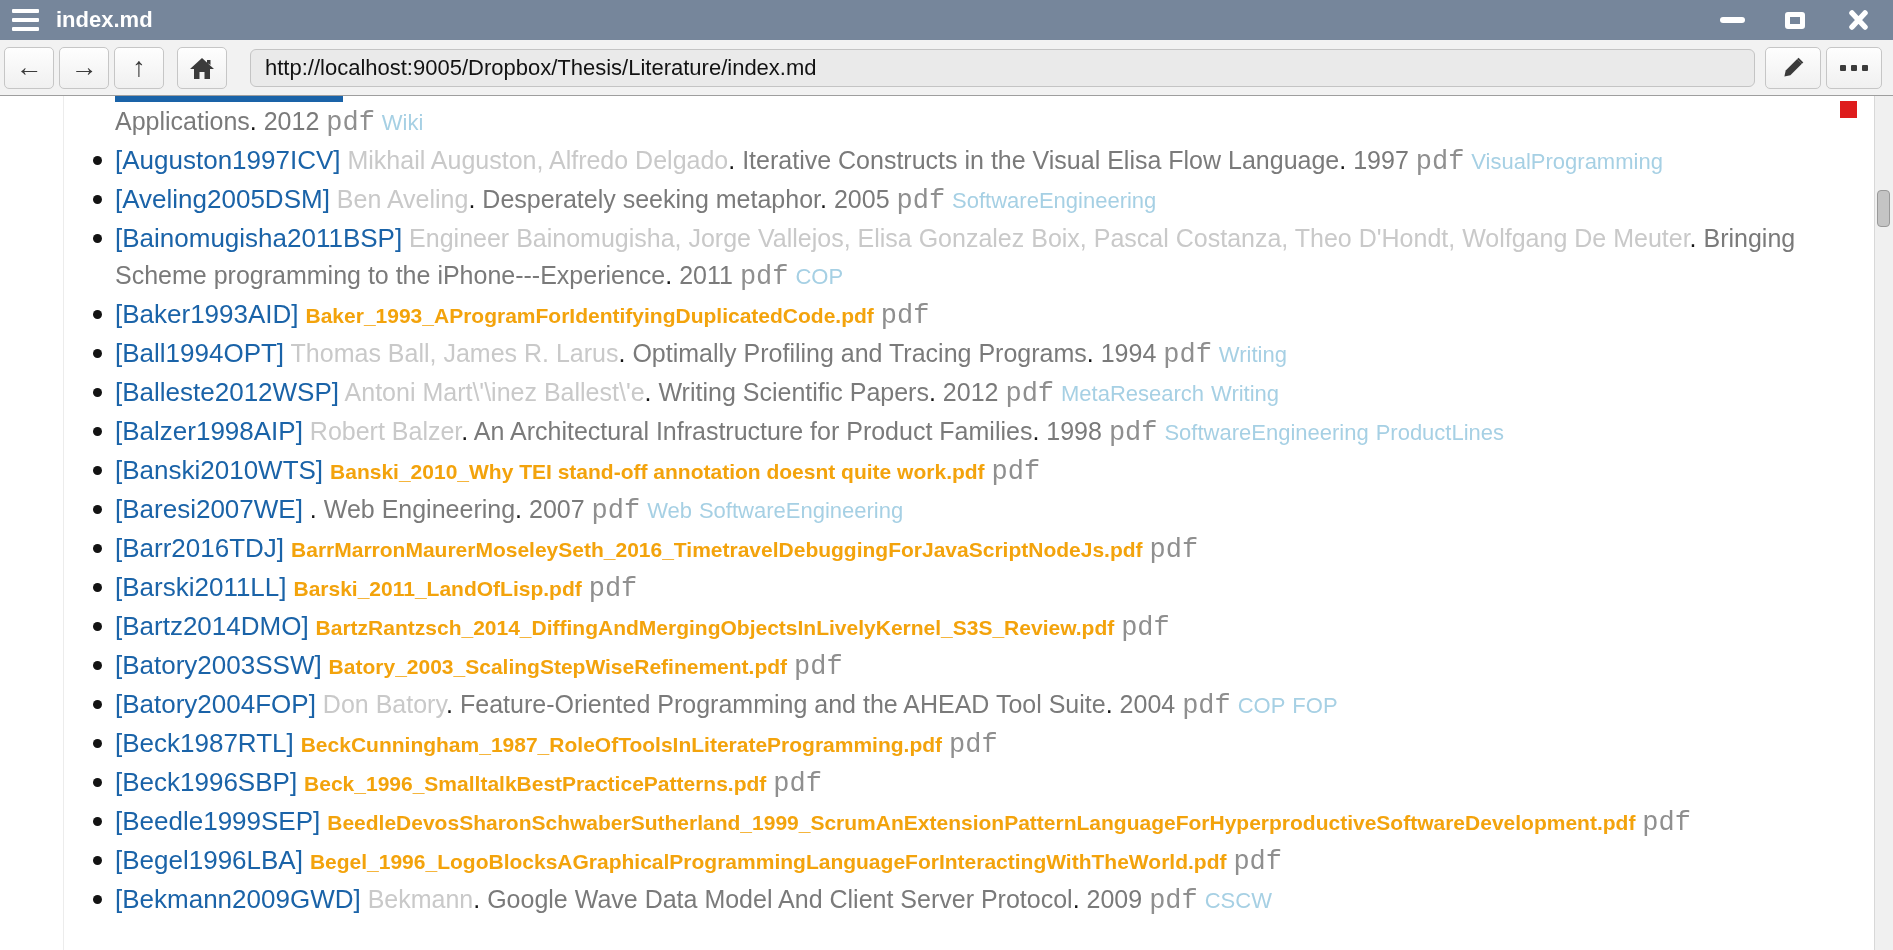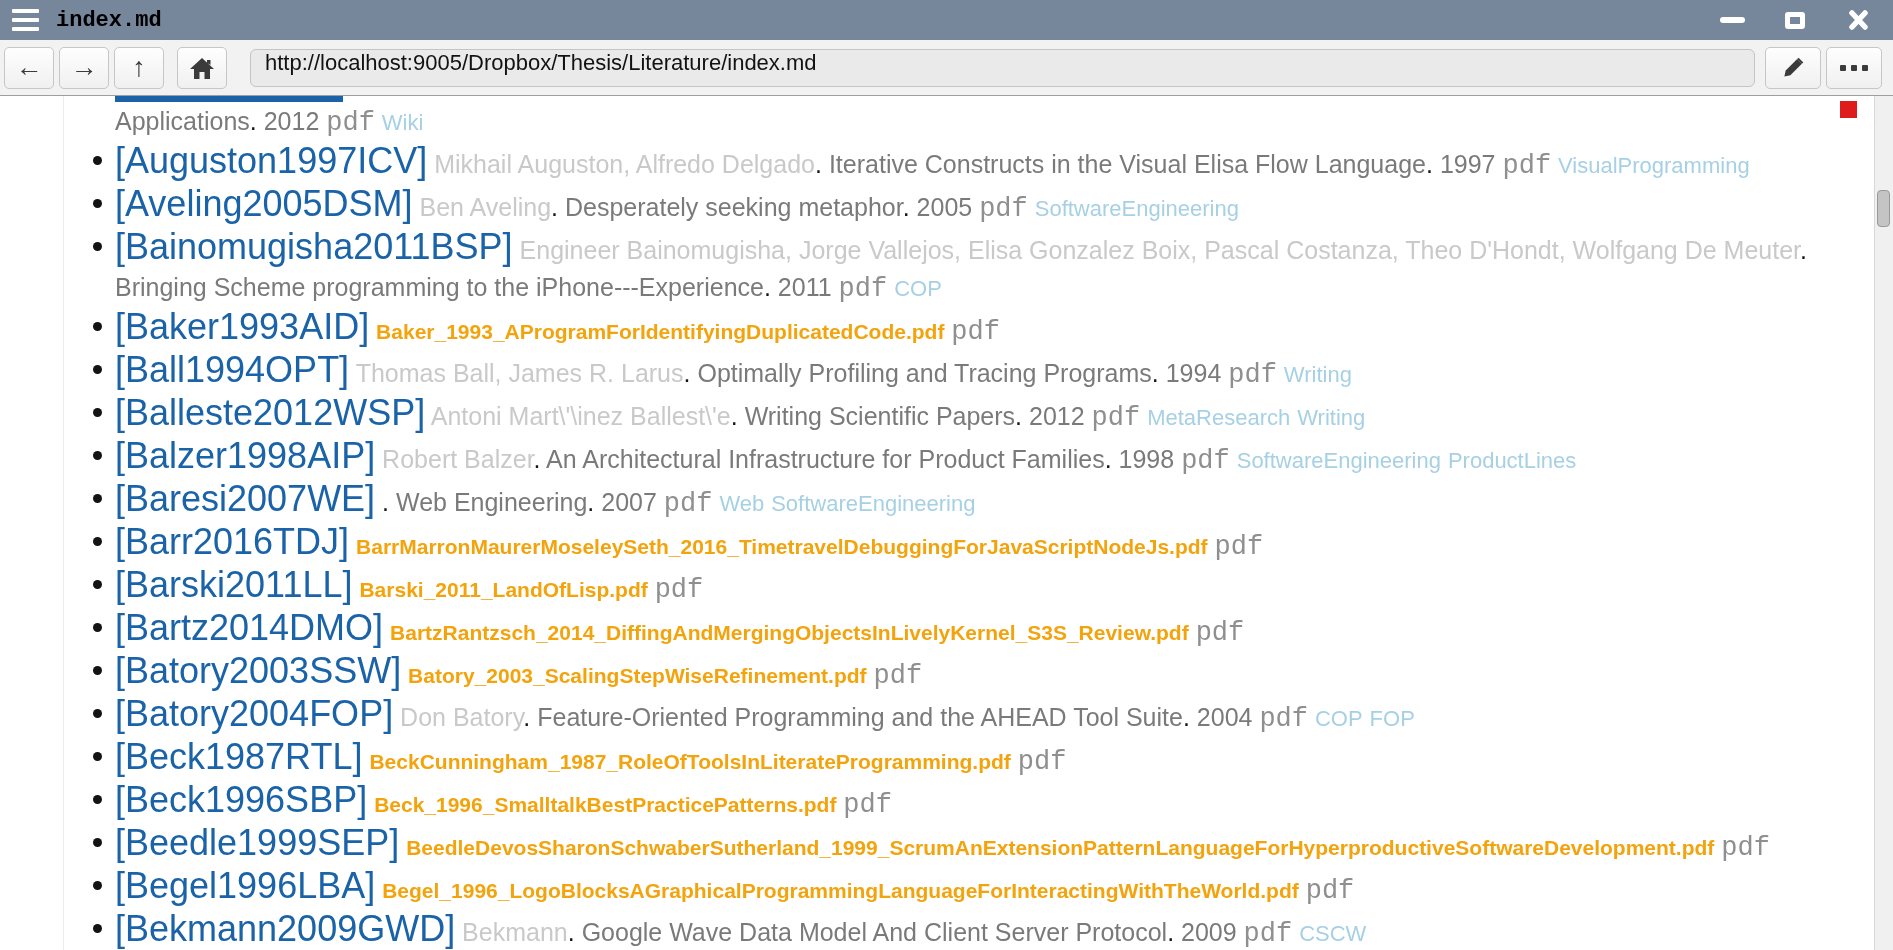--- a/index.html
+++ b/index.html
@@ -3,44 +3,44 @@
 <meta charset="utf-8">
 <style>
   * { box-sizing: border-box; margin: 0; padding: 0; }
   html, body { width: 1893px; height: 950px; overflow: hidden; }
   body { font-family: "Liberation Sans", "DejaVu Sans", sans-serif; background: #fff; position: relative; }
 
   
   .titlebar { height: 40px; background: var(--titlebar-bg, #76869b); display: flex; align-items: center; position: relative; }
   .hamburger { margin-left: 12px; display: flex; flex-direction: column; gap: 4.5px; cursor: pointer; }
   .hamburger span { display: block; width: 27px; height: 4.5px; background: #fff; border-radius: 1px; }
-  .window-title { margin-left: 17px; color: #000000; font-size: 22px; font-weight: bold; font-family: Liberation Mono, monospace; }
+  .window-title { margin-left: 17px; color: #ffffff; font-size: 22px; font-weight: bold; }
   .win-controls { position: absolute; right: 20px; top: 0; height: 100%; display: flex; align-items: center; gap: 33px; }
   .ctrl { display: flex; align-items: center; justify-content: center; width: 30px; height: 30px; cursor: pointer; }
   .min-glyph { width: 25px; height: 6px; background: #fff; border-radius: 3px; }
   .max-glyph { width: 20px; height: 17px; border: 5px solid #fff; border-radius: 3px; }
 
   
   .toolbar { height: 56px; background: #f2f2f2; border-bottom: 1px solid #9e9e9e; display: flex; align-items: center; padding: 0 6px 0 4px; }
   .tbtn { width: 50px; height: 42px; border: 1px solid #c6c6c6; border-radius: 5px; background: linear-gradient(#fefefe, #f0f0f0); display: flex; align-items: center; justify-content: center; margin-right: 5px; cursor: pointer; }
   .tbtn .arrow { font-size: 27px; font-weight: bold; color: #3b3b3b; line-height: 1; }
   .home-btn { margin-left: 8px; }
-  .url-field { flex: 1; height: 38px; margin: 0 10px 0 18px; background: #eaeaea; border: 1px solid #c4c4c4; border-radius: 6px; display: flex; align-items: flex-start; padding: 0 14px; }
+  .url-field { flex: 1; height: 38px; margin: 0 10px 0 18px; background: #eaeaea; border: 1px solid #c4c4c4; border-radius: 6px; display: flex; align-items: center; padding: 0 14px; }
   .url-text { font-size: 22px; color: #121212; white-space: nowrap; overflow: hidden; }
   .right-btn { width: 56px; }
   .menu-dots { display: flex; gap: 5px; }
   .menu-dots i { width: 6px; height: 6px; background: #3b3b3b; border-radius: 1px; display: block; }
 
   
   .content { position: absolute; top: 96px; left: 0; right: 19px; bottom: 0; background: #fff; overflow: hidden; }
   .left-rule { position: absolute; top: 0; bottom: 0; left: 63px; width: 1px; background: #ececec; }
   #entry-list { list-style: none; margin: -30px 0 0 0; padding: 0 12px 0 115px; }
   #entry-list li { font-size: 25px; line-height: 37px; color: #7a7a7a; position: relative; }
   #entry-list li::before { content: ""; position: absolute; left: -22px; top: 14px; width: 9px; height: 9px; border-radius: 50%; background: #131313; }
-  .seg-key  { font-size: 36px; color: var(--key-blue, #1a63a8); cursor: pointer; }
+  .seg-key  { font-size: 26px; color: var(--key-blue, #1a63a8); cursor: pointer; }
   .seg-file { font-size: 21px; font-weight: bold; color: var(--file-orange, #f3a30c); cursor: pointer; }
   .seg-authors { color: #c9c9c9; }
   .seg-dot { color: #151515; }
   .seg-title { color: #7a7a7a; }
   .seg-year { color: #7a7a7a; }
   .seg-pdf { font-size: 27px; color: #8f8f8f; cursor: pointer; font-family: Liberation Mono, monospace; }
   .seg-tag { font-size: 22px; color: var(--tag-blue, #a6d0e4); cursor: pointer; }
   .clip-bar { display: inline-block; width: 228px; height: 30px; background: var(--key-blue, #1a63a8); vertical-align: -9px; }
 
   .red-marker { position: absolute; left: 1840px; top: 101px; width: 17px; height: 17px; background: var(--marker-red, #de1c1c); }
@@ -111,20 +111,21 @@
   <div class="left-rule"></div>
   <ul id="entry-list">
       <li><span class="clip-bar"></span><br><span class="seg-title">Applications</span><span class="seg-dot">.</span> <span class="seg-year">2012</span> <span class="seg-pdf">pdf</span> <span class="seg-tag">Wiki</span> </li>
       <li><span class="seg-key">[Auguston1997ICV]</span> <span class="seg-authors">Mikhail Auguston, Alfredo Delgado</span><span class="seg-dot">.</span> <span class="seg-title">Iterative Constructs in the Visual Elisa Flow Language</span><span class="seg-dot">.</span> <span class="seg-year">1997</span> <span class="seg-pdf">pdf</span> <span class="seg-tag">VisualProgramming</span> </li>
       <li><span class="seg-key">[Aveling2005DSM]</span> <span class="seg-authors">Ben Aveling</span><span class="seg-dot">.</span> <span class="seg-title">Desperately seeking metaphor</span><span class="seg-dot">.</span> <span class="seg-year">2005</span> <span class="seg-pdf">pdf</span> <span class="seg-tag">SoftwareEngineering</span> </li>
       <li><span class="seg-key">[Bainomugisha2011BSP]</span> <span class="seg-authors">Engineer Bainomugisha, Jorge Vallejos, Elisa Gonzalez Boix, Pascal Costanza, Theo D'Hondt, Wolfgang De Meuter</span><span class="seg-dot">.</span> <span class="seg-title">Bringing Scheme programming to the iPhone---Experience</span><span class="seg-dot">.</span> <span class="seg-year">2011</span> <span class="seg-pdf">pdf</span> <span class="seg-tag">COP</span> </li>
       <li><span class="seg-key">[Baker1993AID]</span> <span class="seg-file">Baker_1993_AProgramForIdentifyingDuplicatedCode.pdf</span> <span class="seg-pdf">pdf</span> </li>
       <li><span class="seg-key">[Ball1994OPT]</span> <span class="seg-authors">Thomas Ball, James R. Larus</span><span class="seg-dot">.</span> <span class="seg-title">Optimally Profiling and Tracing Programs</span><span class="seg-dot">.</span> <span class="seg-year">1994</span> <span class="seg-pdf">pdf</span> <span class="seg-tag">Writing</span> </li>
       <li><span class="seg-key">[Balleste2012WSP]</span> <span class="seg-authors">Antoni Mart\'\inez Ballest\'e</span><span class="seg-dot">.</span> <span class="seg-title">Writing Scientific Papers</span><span class="seg-dot">.</span> <span class="seg-year">2012</span> <span class="seg-pdf">pdf</span> <span class="seg-tag">MetaResearch</span> <span class="seg-tag">Writing</span> </li>
       <li><span class="seg-key">[Balzer1998AIP]</span> <span class="seg-authors">Robert Balzer</span><span class="seg-dot">.</span> <span class="seg-title">An Architectural Infrastructure for Product Families</span><span class="seg-dot">.</span> <span class="seg-year">1998</span> <span class="seg-pdf">pdf</span> <span class="seg-tag">SoftwareEngineering</span> <span class="seg-tag">ProductLines</span> </li>
+      <li><span class="seg-key">[Banski2010WTS]</span> <span class="seg-file">Banski_2010_Why TEI stand-off annotation doesnt quite work.pdf</span> <span class="seg-pdf">pdf</span> </li>
       <li><span class="seg-key">[Baresi2007WE]</span> <span class="seg-authors"></span><span class="seg-dot">.</span> <span class="seg-title">Web Engineering</span><span class="seg-dot">.</span> <span class="seg-year">2007</span> <span class="seg-pdf">pdf</span> <span class="seg-tag">Web</span> <span class="seg-tag">SoftwareEngineering</span> </li>
       <li><span class="seg-key">[Barr2016TDJ]</span> <span class="seg-file">BarrMarronMaurerMoseleySeth_2016_TimetravelDebuggingForJavaScriptNodeJs.pdf</span> <span class="seg-pdf">pdf</span> </li>
       <li><span class="seg-key">[Barski2011LL]</span> <span class="seg-file">Barski_2011_LandOfLisp.pdf</span> <span class="seg-pdf">pdf</span> </li>
       <li><span class="seg-key">[Bartz2014DMO]</span> <span class="seg-file">BartzRantzsch_2014_DiffingAndMergingObjectsInLivelyKernel_S3S_Review.pdf</span> <span class="seg-pdf">pdf</span> </li>
       <li><span class="seg-key">[Batory2003SSW]</span> <span class="seg-file">Batory_2003_ScalingStepWiseRefinement.pdf</span> <span class="seg-pdf">pdf</span> </li>
       <li><span class="seg-key">[Batory2004FOP]</span> <span class="seg-authors">Don Batory</span><span class="seg-dot">.</span> <span class="seg-title">Feature-Oriented Programming and the AHEAD Tool Suite</span><span class="seg-dot">.</span> <span class="seg-year">2004</span> <span class="seg-pdf">pdf</span> <span class="seg-tag">COP</span> <span class="seg-tag">FOP</span> </li>
       <li><span class="seg-key">[Beck1987RTL]</span> <span class="seg-file">BeckCunningham_1987_RoleOfToolsInLiterateProgramming.pdf</span> <span class="seg-pdf">pdf</span> </li>
       <li><span class="seg-key">[Beck1996SBP]</span> <span class="seg-file">Beck_1996_SmalltalkBestPracticePatterns.pdf</span> <span class="seg-pdf">pdf</span> </li>
       <li><span class="seg-key">[Beedle1999SEP]</span> <span class="seg-file">BeedleDevosSharonSchwaberSutherland_1999_ScrumAnExtensionPatternLanguageForHyperproductiveSoftwareDevelopment.pdf</span> <span class="seg-pdf">pdf</span> </li>
       <li><span class="seg-key">[Begel1996LBA]</span> <span class="seg-file">Begel_1996_LogoBlocksAGraphicalProgrammingLanguageForInteractingWithTheWorld.pdf</span> <span class="seg-pdf">pdf</span> </li>

